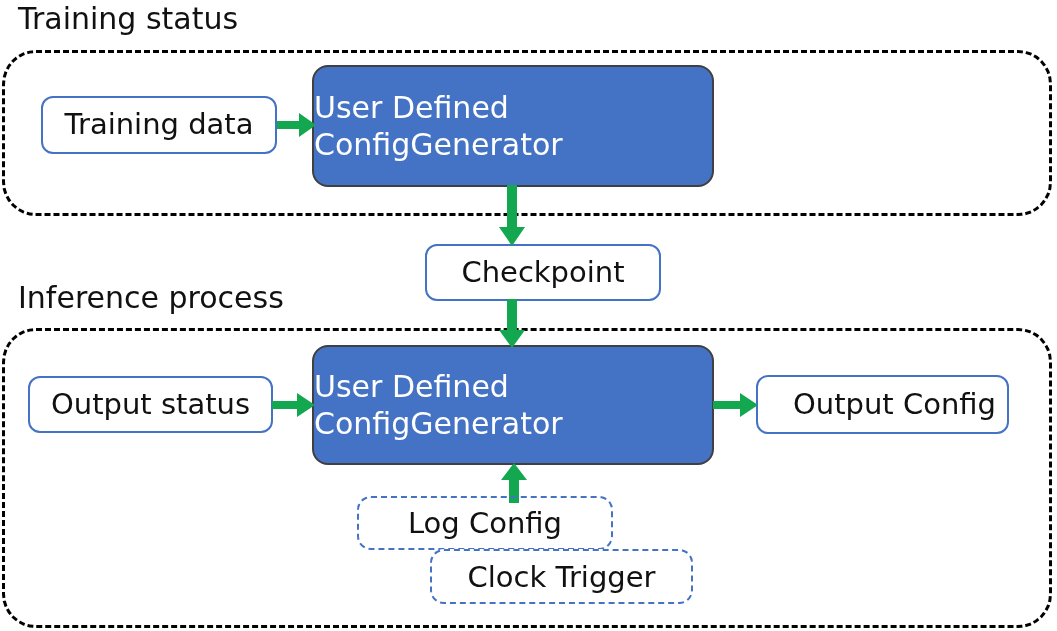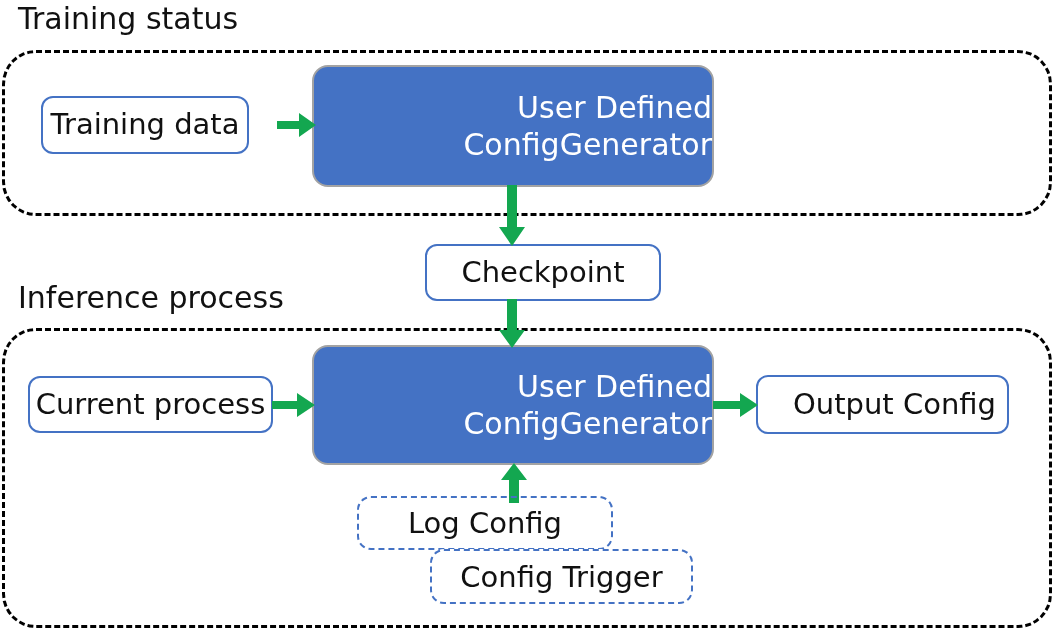--- a/index.html
+++ b/index.html
@@ -46,35 +46,35 @@
     border-radius: 12px;
     background: #ffffff;
     display: flex;
     align-items: center;
     justify-content: center;
     color: #111111;
     font-size: 29px;
     line-height: 1.1;
     white-space: nowrap;
   }
-  #box-training-data { left: 41px;  top: 96px;  width: 208px; height: 58px; }
+  #box-training-data { left: 41px;  top: 96px;  width: 236px; height: 58px; }
   #box-checkpoint    { left: 396px; top: 244px; width: 236px; height: 57px; margin-left: 29px; }
   #box-current-status{ left: 28px;  top: 376px; width: 245px; height: 57px; }
   #box-output-config { left: 756px; top: 375px; width: 253px; height: 59px; padding-left: 24px; }
 
   
   .blue-box {
     position: absolute;
     box-sizing: border-box;
     background: #4472C4;
-    border: 2px solid #a3a3a3;
+    border: 2px solid #404040;
     border-radius: 16px;
     display: flex;
     flex-direction: column;
-    align-items: flex-end;
+    align-items: flex-start;
     justify-content: center;
     color: #ffffff;
     font-size: 30px;
     line-height: 1.25;
     text-align: center;
   }
   #box-generator-training  { left: 312px; top: 65px;  width: 402px; height: 122px; }
   #box-generator-inference { left: 312px; top: 345px; width: 402px; height: 120px; }
 
   
@@ -142,21 +142,21 @@
   <div class="arrow" id="arrow-checkpoint-to-generator">
     <svg viewBox="0 0 30 50" preserveAspectRatio="none">
       <path d="M10 0 L20 0 L20 31 L28 31 L15 49 L2 31 L10 31 Z" fill="#13A750"></path>
     </svg>
   </div>
 
   <div class="section-title" id="title-inference">Inference process</div>
 
   <div class="process-container" id="container-inference"></div>
 
-  <div class="plain-box" id="box-current-status">Current process</div>
+  <div class="plain-box" id="box-current-status">Output status</div>
 
   <div class="arrow" id="arrow-status-to-generator">
     <svg viewBox="0 0 44 30" preserveAspectRatio="none">
       <path d="M0 11 L25 11 L25 3 L43 15 L25 27 L25 19 L0 19 Z" fill="#13A750"></path>
     </svg>
   </div>
 
   <div class="blue-box" id="box-generator-inference">
     <span>User Defined</span>
     <span>ConfigGenerator</span>
@@ -171,15 +171,15 @@
   <div class="plain-box" id="box-output-config">Output Config</div>
 
   <div class="arrow" id="arrow-trigger-to-generator">
     <svg viewBox="0 0 28 40" preserveAspectRatio="none">
       <path d="M14 0 L27 17 L19 17 L19 40 L9 40 L9 17 L1 17 Z" fill="#13A750"></path>
     </svg>
   </div>
 
   <div class="trigger-box" id="box-log-trigger">Log Config</div>
 
-  <div class="trigger-box" id="box-clock-trigger">Config Trigger</div>
+  <div class="trigger-box" id="box-clock-trigger">Clock Trigger</div>
 
 </div>
 
 </body></html>

